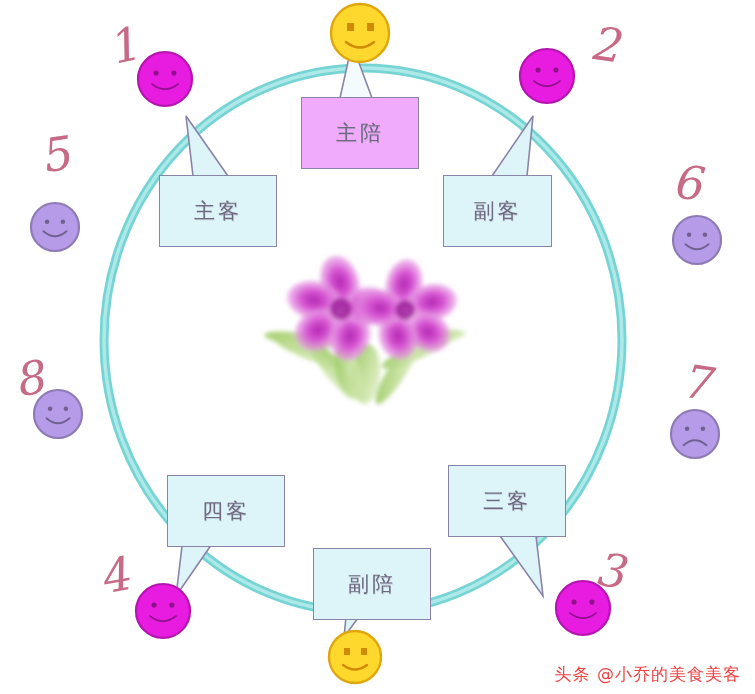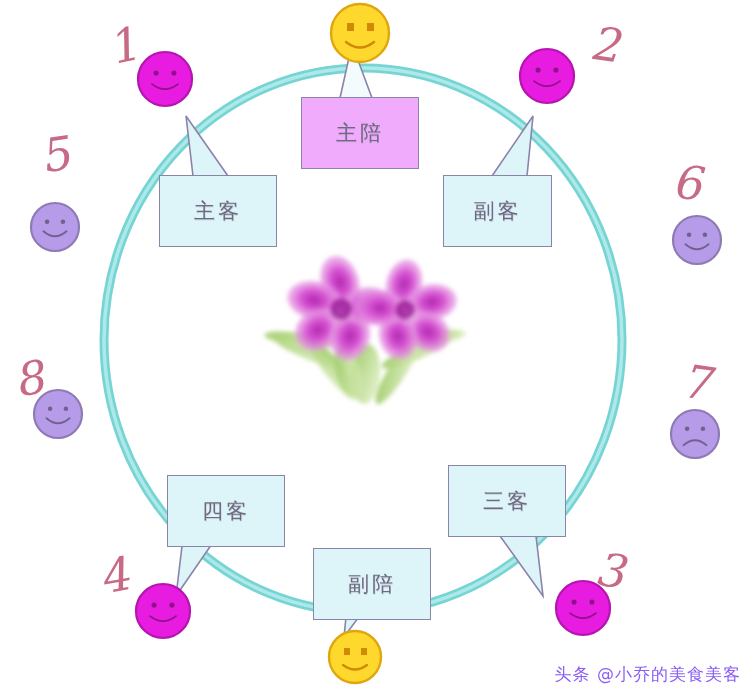--- a/index.html
+++ b/index.html
@@ -46,21 +46,21 @@
     z-index:45;
     user-select:none;
     line-height:1;
   }
 
   
   #watermark{
     position:absolute;
     right:14px;bottom:8px;
     font-size:17px;
-    color:#8b5cf6;
+    color:#ef4444;
     letter-spacing:1px;
     z-index:60;
     white-space:nowrap;
     font-family:"DejaVu Sans","Liberation Sans",sans-serif;
   }
 </style>
 </head>
 <body>
 
 <div id="stage">

